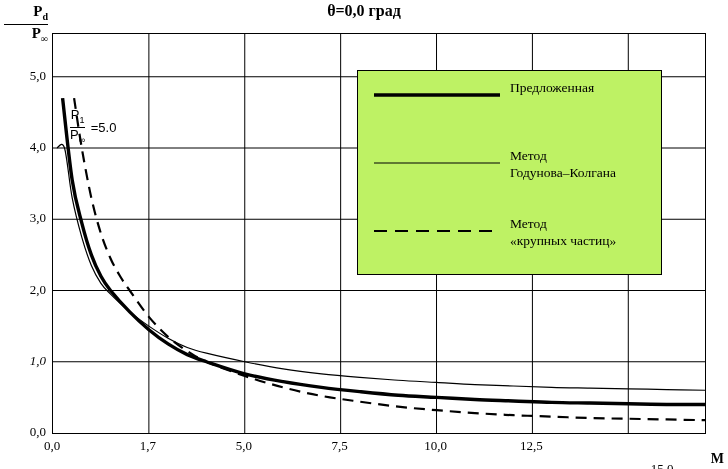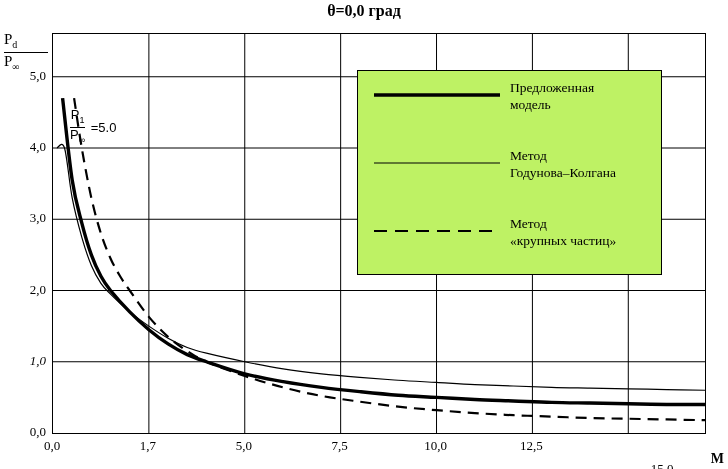--- a/index.html
+++ b/index.html
@@ -20,25 +20,24 @@
     font-size:16px;
     font-weight:bold;
     font-family:"Liberation Serif", serif;
   }
 
   
   .ylab{
     position:absolute;
     left:4px;top:4px;
     width:44px;
-    text-align:left;
-    font-weight:normal;
+    text-align:right;
+    font-weight:bold;
     font-size:15px;
     line-height:15px;
-    margin-top:28px;
   }
   .ylab .num{display:block;}
   .ylab .den{display:block;border-top:1.5px solid #000;padding-top:1px;}
   .ylab sub{font-size:10px;}
 
   .xlab{
     position:absolute;
     right:4px;bottom:2px;
     font-weight:bold;
     font-size:14px;
@@ -152,21 +151,20 @@
     <span class="eq">=5.0</span>
   </div>
 
   <div id="legend">
     <div class="legrow" style="top:8px;">
       <svg class="legsample" viewBox="0 0 130 46">
         <line x1="2" y1="16" x2="128" y2="16" stroke="#000" stroke-width="3.4"></line>
       </svg>
       <div class="legtext">
         <div>Предложенная</div>
-        <div>модель</div>
       </div>
     </div>
     <div class="legrow" style="top:76px;">
       <svg class="legsample" viewBox="0 0 130 46">
         <line x1="2" y1="16" x2="128" y2="16" stroke="#000" stroke-width="1.2"></line>
       </svg>
       <div class="legtext">
         <div>Метод</div>
         <div>Годунова–Колгана</div>
       </div>

